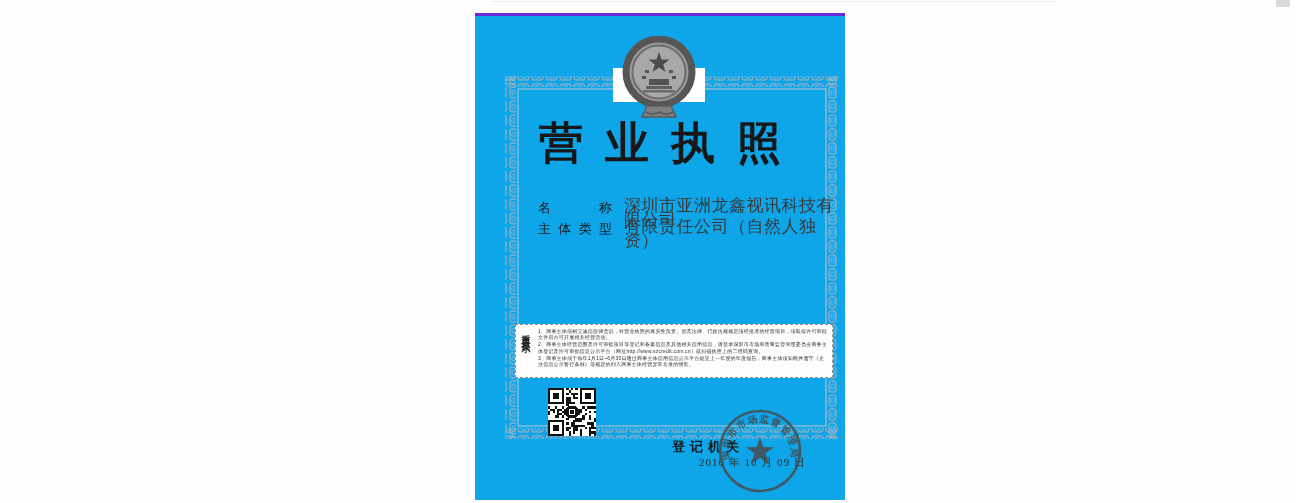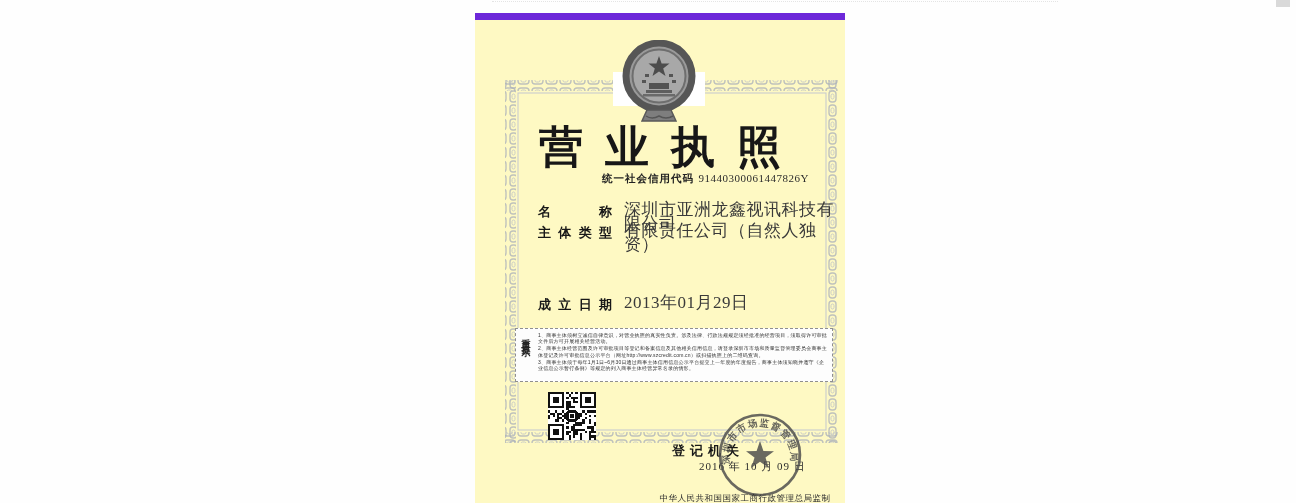--- a/index.html
+++ b/index.html
@@ -1,33 +1,33 @@
 <!DOCTYPE html>
 <html><head>
 <meta charset="utf-8">
 <style>
   html,body{margin:0;padding:0;background:#ffffff;}
   .canvas{position:relative;width:1296px;height:503px;background:#fefefe;overflow:hidden;
           font-family:"Liberation Sans",sans-serif;color:#1f1f1f;}
   .scan-top-dots{position:absolute;left:492px;top:1px;width:566px;height:0;
           border-top:1px dotted #e4e4e4;}
   .scan-corner-mark{position:absolute;left:1276px;top:0;width:14px;height:7px;background:#c9c9c9;opacity:.7;}
-  .page{position:absolute;left:475px;top:13px;width:370px;height:484px;background:#fef9c3;
-        border-top:7px solid #6d28d9;}
+  .page{position:absolute;left:475px;top:13px;width:370px;height:484px;background:#0ea5e9;
+        border-top:3px solid #6d28d9;}
   .frame-svg{position:absolute;left:0;top:0;width:370px;height:484px;pointer-events:none;}
   .emblem-backdrop{position:absolute;left:138px;top:52px;width:92px;height:34px;background:#ffffff;}
   .emblem{position:absolute;left:143px;top:20px;width:82px;height:90px;}
   .doc-title{position:absolute;left:0;top:98px;width:100%;margin:0;text-align:center;
              font-family:"Liberation Sans",sans-serif;font-weight:bold;font-size:44px;
              letter-spacing:22px;text-indent:22px;color:#171717;}
   .credit-line{position:absolute;right:36px;top:148px;white-space:nowrap;}
   .credit-label{font-weight:bold;font-size:10.5px;letter-spacing:1px;color:#222;}
   .credit-code{font-family:"Liberation Serif",serif;font-size:11px;color:#2c2c2c;letter-spacing:.5px;}
   .field-row{position:absolute;left:63px;white-space:nowrap;}
-  .field-label{display:inline-block;width:74px;font-weight:bold;font-size:13px;color:#181818;
+  .field-label{display:inline-block;width:74px;font-weight:normal;font-size:13px;color:#181818;
                text-align:justify;text-align-last:justify;vertical-align:top;}
   .field-value{display:inline-block;width:224px;margin-left:12px;font-family:"Liberation Serif",serif;
                font-size:17px;line-height:13.5px;color:#3a3a3a;white-space:normal;vertical-align:top;
                letter-spacing:.5px;}
   .row-1{top:183px}.row-2{top:204px}.row-3{top:227px}.row-4{top:257px}.row-5{top:276px}
   .notice-box{position:absolute;left:40px;top:308px;width:316px;height:52px;
               border:1px dashed #8f8f8f;background:#fdfdfd;}
   .notice-side{position:absolute;left:3px;top:3px;width:13px;height:46px;
                writing-mode:vertical-lr;text-orientation:upright;font-weight:bold;
                font-size:9px;letter-spacing:3px;color:#222;}
@@ -89,33 +89,26 @@
         <rect x="31" y="43" width="20" height="6" fill="#525252"></rect>
         <rect x="28" y="50" width="26" height="3" fill="#5e5e5e"></rect>
         <rect x="25" y="54" width="32" height="2.5" fill="#6a6a6a"></rect>
         <path d="M29 70 h24 l5 11 h-34 z" fill="#7e7e7e" stroke="#5a5a5a" stroke-width="1.5"></path>
         <path d="M28 76 q6 4 13 0 q7 4 14 0" fill="none" stroke="#565656" stroke-width="1.5"></path>
       </g>
     </svg>
 
     <h1 class="doc-title">营业执照</h1>
 
-    <div class="credit-line">
-      <span class="credit-label">统一社会信用代码</span>
-      <span class="credit-code">91440300061447826Y</span>
-    </div>
 
     <div class="field-row row-1">
       <span class="field-label">名称</span><span class="field-value">深圳市亚洲龙鑫视讯科技有限公司</span>
     </div>
     <div class="field-row row-2">
       <span class="field-label">主体类型</span><span class="field-value">有限责任公司（自然人独资）</span>
-    </div>
-    <div class="field-row row-5">
-      <span class="field-label">成立日期</span><span class="field-value">2013年01月29日</span>
     </div>
 
     <div class="notice-box">
       <div class="notice-side">重要提示</div>
       <div class="notice-items">
         <div class="notice-item">1、商事主体须树立诚信自律意识，对营业执照的真实性负责。涉及法律、行政法规规定须经批准的经营项目，须取得许可审批文件后方可开展相关经营活动。</div>
         <div class="notice-item">2、商事主体经营范围及许可审批项目等登记和备案信息及其他相关信用信息，请登录深圳市市场和质量监督管理委员会商事主体登记及许可审批信息公示平台（网址http://www.szcredit.com.cn）或扫描执照上的二维码查询。</div>
         <div class="notice-item">3、商事主体须于每年1月1日~6月30日通过商事主体信用信息公示平台提交上一年度的年度报告，商事主体须知晓并遵守《企业信息公示暂行条例》等规定的列入商事主体经营异常名录的情形。</div>
       </div>
     </div>
@@ -247,15 +240,14 @@
       <defs>
         <path id="sealArc" d="M 16,58 A 31 31 0 1 1 74,58" fill="none"></path>
       </defs>
       <circle cx="45" cy="45" r="40" fill="none" stroke="#4a4a4a" stroke-width="2.6"></circle>
       <path d="M45 31 l3.4 10 10.6 .2 -8.5 6.4 3.1 10.2 -8.6-6.1 -8.6 6.1 3.1-10.2 -8.5-6.4 10.6-.2 z" fill="#4a4a4a"></path>
       <text font-size="9.5" fill="#454545" letter-spacing="1.5" font-family="Liberation Serif, serif" font-weight="bold">
         <textPath href="#sealArc" startOffset="4">深圳市市场监督管理局</textPath>
       </text>
     </svg>
 
-    <div class="page-footer">中华人民共和国国家工商行政管理总局监制</div>
   </div>
 </div>
 
 </body></html>

